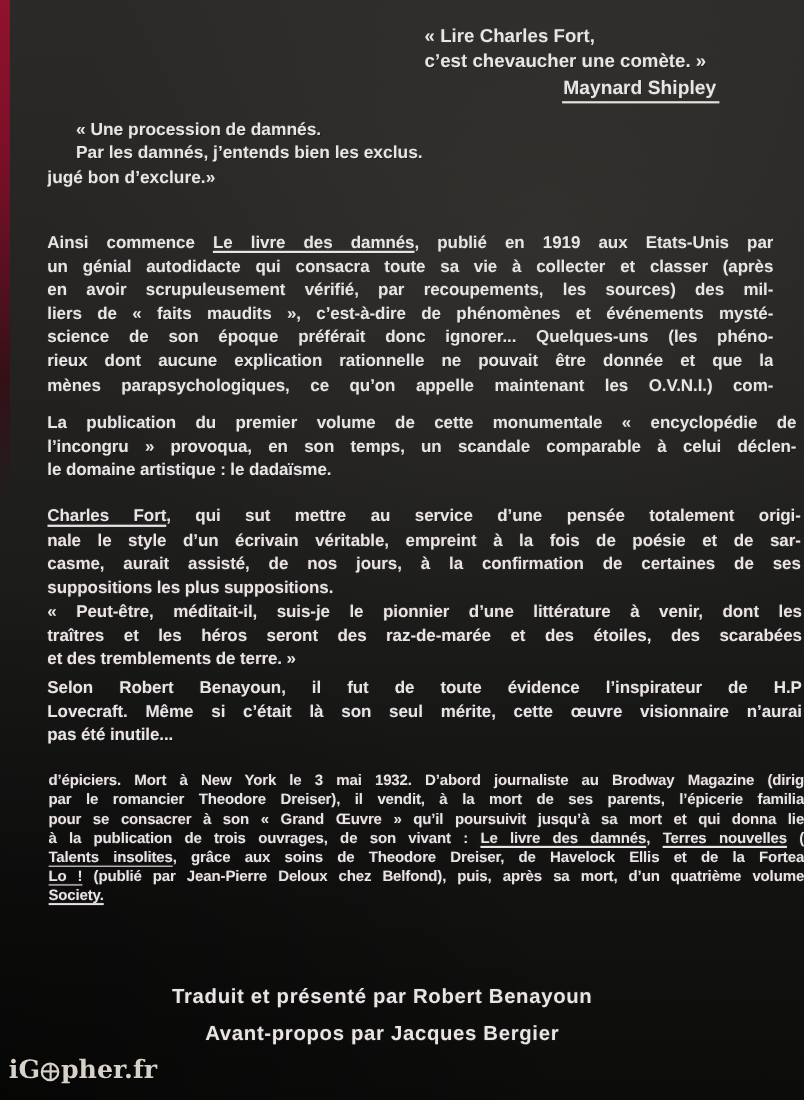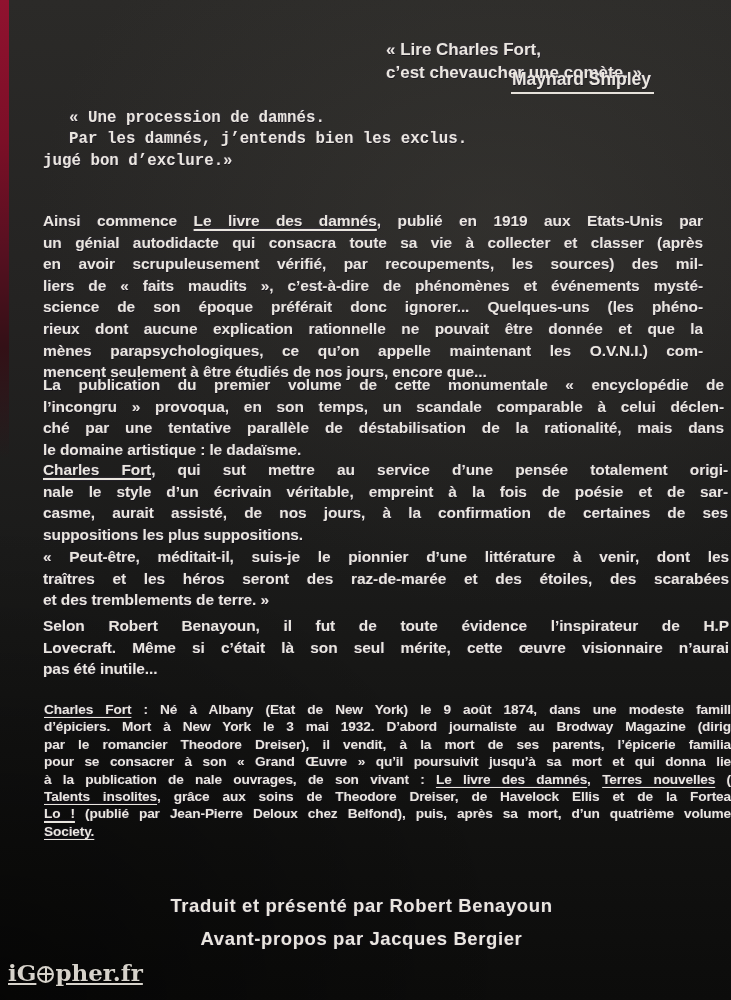--- a/index.html
+++ b/index.html
@@ -19,36 +19,36 @@
     background:linear-gradient(180deg,#90122f 0%,#7c0f27 25%,#561020 45%,#331016 62%,rgba(30,10,14,0) 82%);
   }
   .txt{ text-shadow:0 0 2px rgba(160,140,220,0.28), 0.5px 0.5px 0 rgba(0,0,0,0.6); font-weight:bold; }
   .block{position:absolute;}
   .line{white-space:nowrap; text-align:justify; text-align-last:justify; overflow:hidden;}
   .line.short{text-align-last:left;}
   .para .line{height:21.6px; line-height:21.6px; font-size:15.5px; letter-spacing:-0.1px;}
   .bio  .line{height:17.4px; line-height:17.4px; font-size:13.7px; letter-spacing:-0.15px;}
   .free .line{text-align:left; text-align-last:left;}
   .u{text-decoration:underline; text-decoration-thickness:2px; text-underline-offset:2.5px;}
-  .topquote{left:386px; top:21px; font-size:17px; line-height:23px;margin-top:17px;}
+  .topquote{left:386px; top:21px; font-size:17px; line-height:23px;}
   .attrib{left:511px; top:69px; font-size:17.5px; border-bottom:2.5px solid #e6e2db; padding:0 3px 2px 1px;}
   .epigraph{left:43px; top:108px; width:680px; font-size:15.8px;}
-  .epigraph .line{height:21.4px; line-height:21.4px; padding-left:26px;font-family:Liberation Mono, monospace;}
+  .epigraph .line{height:21.4px; line-height:21.4px; padding-left:26px;}
   .epigraph .line:last-child{padding-left:0;}
   .p1{left:43px; top:210px; width:660px;}
   .p2{left:43px; top:374px; width:681px;}
   .p3{left:43px; top:459px; width:685px;}
   .p4{left:43px; top:546px; width:686px;}
   .p5{left:43px; top:615px; width:686px;}
   .bio{left:44px; top:701px; width:687px;}
   .footer-line{left:0; width:633px; padding-left:62px; box-sizing:border-box; text-align:center;
-    font-size:18.5px; letter-spacing:0.6px;margin-left:14px;}
+    font-size:18.5px; letter-spacing:0.6px;}
   .f1{top:895px;} .f2{top:928px;}
   .watermark{left:8px; top:959px; font-family:"DejaVu Serif", serif; font-weight:bold;
-    font-size:23px; color:#d6d2ca; text-shadow:0.5px 0.5px 1px rgba(0,0,0,0.7); display:flex; align-items:center;text-decoration:underline;}
+    font-size:23px; color:#d6d2ca; text-shadow:0.5px 0.5px 1px rgba(0,0,0,0.7); display:flex; align-items:center;}
   .globe{display:inline-block; width:13px; height:13px; border:2.5px solid #d6d2ca; border-radius:50%;
     margin:3px 1px 0 1px; position:relative;}
   .globe::before{content:""; position:absolute; left:0; right:0; top:50%; margin-top:-1px; height:2px; background:#d6d2ca;}
   .globe::after{content:""; position:absolute; top:0; bottom:0; left:50%; margin-left:-1px; width:2px; background:#d6d2ca;}
 </style>
 </head>
 <body>
 
 <div class="page">
 
@@ -68,27 +68,25 @@
     </div>
 
   <div class="block txt para p1">
       <div class="line"><span>Ainsi commence </span><span class="u">Le livre des damnés</span><span>, publié en 1919 aux Etats-Unis par</span></div>
       <div class="line"><span>un génial autodidacte qui consacra toute sa vie à collecter et classer (après</span></div>
       <div class="line"><span>en avoir scrupuleusement vérifié, par recoupements, les sources) des mil-</span></div>
       <div class="line"><span>liers de « faits maudits », c’est-à-dire de phénomènes et événements mysté-</span></div>
       <div class="line"><span>science de son époque préférait donc ignorer... Quelques-uns (les phéno-</span></div>
       <div class="line"><span>rieux dont aucune explication rationnelle ne pouvait être donnée et que la</span></div>
       <div class="line"><span>mènes parapsychologiques, ce qu’on appelle maintenant les O.V.N.I.) com-</span></div>
-      <div class="line short"><span>mencent seulement à être étudiés de nos jours, encore que...</span></div>
     </div>
 
   <div class="block txt para p2">
       <div class="line"><span>La publication du premier volume de cette monumentale « encyclopédie de</span></div>
       <div class="line"><span>l’incongru » provoqua, en son temps, un scandale comparable à celui déclen-</span></div>
-      <div class="line"><span>ché par une tentative parallèle de déstabilisation de la rationalité, mais dans</span></div>
       <div class="line short"><span>le domaine artistique : le dadaïsme.</span></div>
     </div>
 
   <div class="block txt para p3">
       <div class="line"><span class="u">Charles Fort</span><span>, qui sut mettre au service d’une pensée totalement origi-</span></div>
       <div class="line"><span>nale le style d’un écrivain véritable, empreint à la fois de poésie et de sar-</span></div>
       <div class="line"><span>casme, aurait assisté, de nos jours, à la confirmation de certaines de ses</span></div>
       <div class="line short"><span>suppositions les plus suppositions.</span></div>
     </div>
 
@@ -98,25 +96,24 @@
       <div class="line short"><span>et des tremblements de terre. »</span></div>
     </div>
 
   <div class="block txt para p5">
       <div class="line"><span>Selon Robert Benayoun, il fut de toute évidence l’inspirateur de H.P</span></div>
       <div class="line"><span>Lovecraft. Même si c’était là son seul mérite, cette œuvre visionnaire n’aurai</span></div>
       <div class="line short"><span>pas été inutile...</span></div>
     </div>
 
   <div class="block txt bio">
-      <div class="line"><span class="u">Charles Fort</span><span> : Né à Albany (Etat de New York) le 9 août 1874, dans une modeste famill</span></div>
       <div class="line"><span>d’épiciers. Mort à New York le 3 mai 1932. D’abord journaliste au Brodway Magazine (dirig</span></div>
       <div class="line"><span>par le romancier Theodore Dreiser), il vendit, à la mort de ses parents, l’épicerie familia</span></div>
       <div class="line"><span>pour se consacrer à son « Grand Œuvre » qu’il poursuivit jusqu’à sa mort et qui donna lie</span></div>
-      <div class="line"><span>à la publication de nale ouvrages, de son vivant : </span><span class="u">Le livre des damnés</span><span>, </span><span class="u">Terres nouvelles</span><span> (</span></div>
+      <div class="line"><span>à la publication de trois ouvrages, de son vivant : </span><span class="u">Le livre des damnés</span><span>, </span><span class="u">Terres nouvelles</span><span> (</span></div>
       <div class="line"><span class="u">Talents insolites</span><span>, grâce aux soins de Theodore Dreiser, de Havelock Ellis et de la Fortea</span></div>
       <div class="line"><span class="u">Lo !</span><span> (publié par Jean-Pierre Deloux chez Belfond), puis, après sa mort, d’un quatrième volume</span></div>
       <div class="line short"><span class="u">Society.</span></div>
     </div>
 
   <div class="block txt footer-line f1">Traduit et présenté par Robert Benayoun</div>
   <div class="block txt footer-line f2">Avant-propos par Jacques Bergier</div>
 
   <div class="block watermark">
     <span>iG</span>

